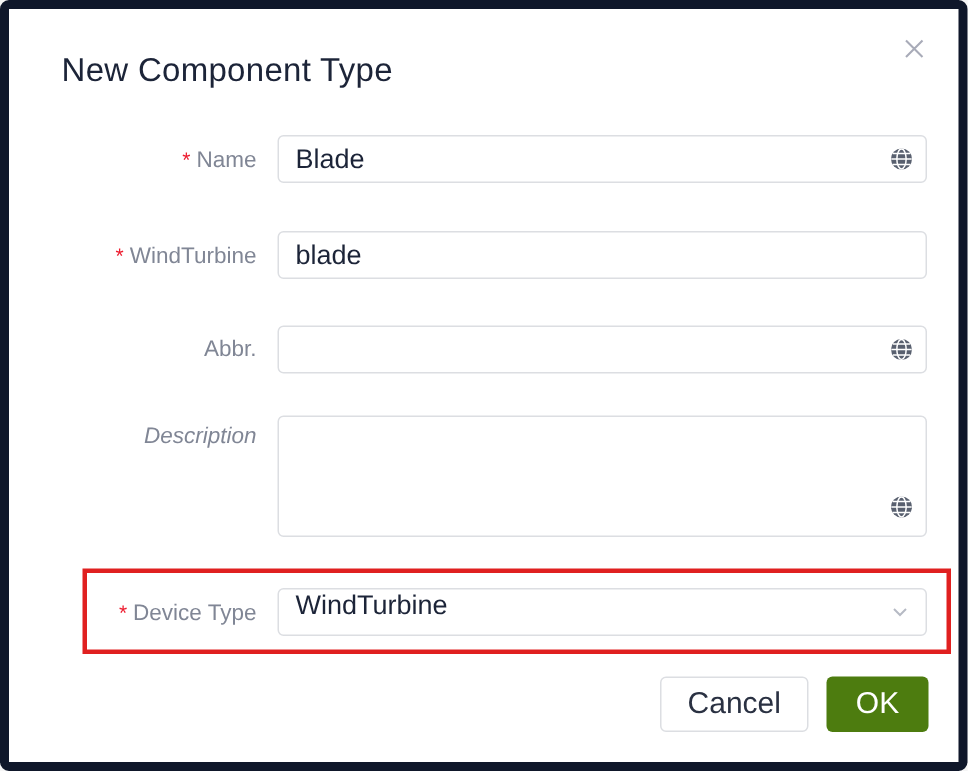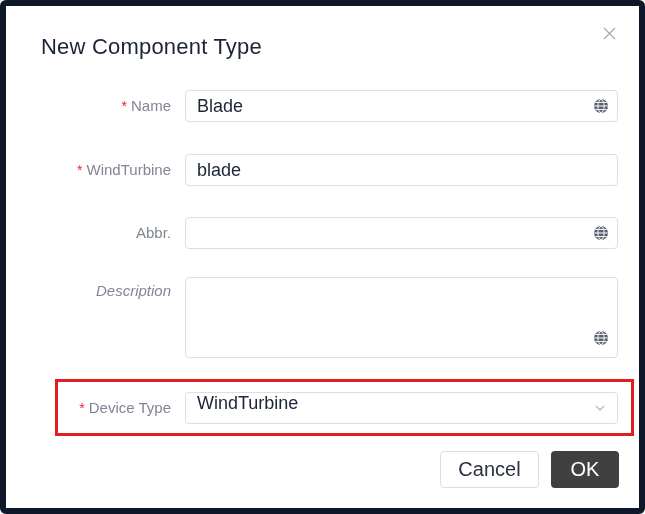--- a/index.html
+++ b/index.html
@@ -239,15 +239,15 @@
     <span class="chevron-icon">
       <svg width="14" height="14" viewBox="0 0 14 14">
         <path d="M3 5 L7 9 L11 5" stroke="#b6bac4" stroke-width="1.3" fill="none"></path>
       </svg>
     </span>
   </div>
 
   <div class="annotation-rect" style="border-color: rgb(224, 32, 32);"></div>
 
   <div class="btn btn-cancel">Cancel</div>
-  <div class="btn btn-ok" style="background: #404040;">OK</div>
+  <div class="btn btn-ok" style="background: #4d7c0f;">OK</div>
 
 </div>
 
 </body></html>

